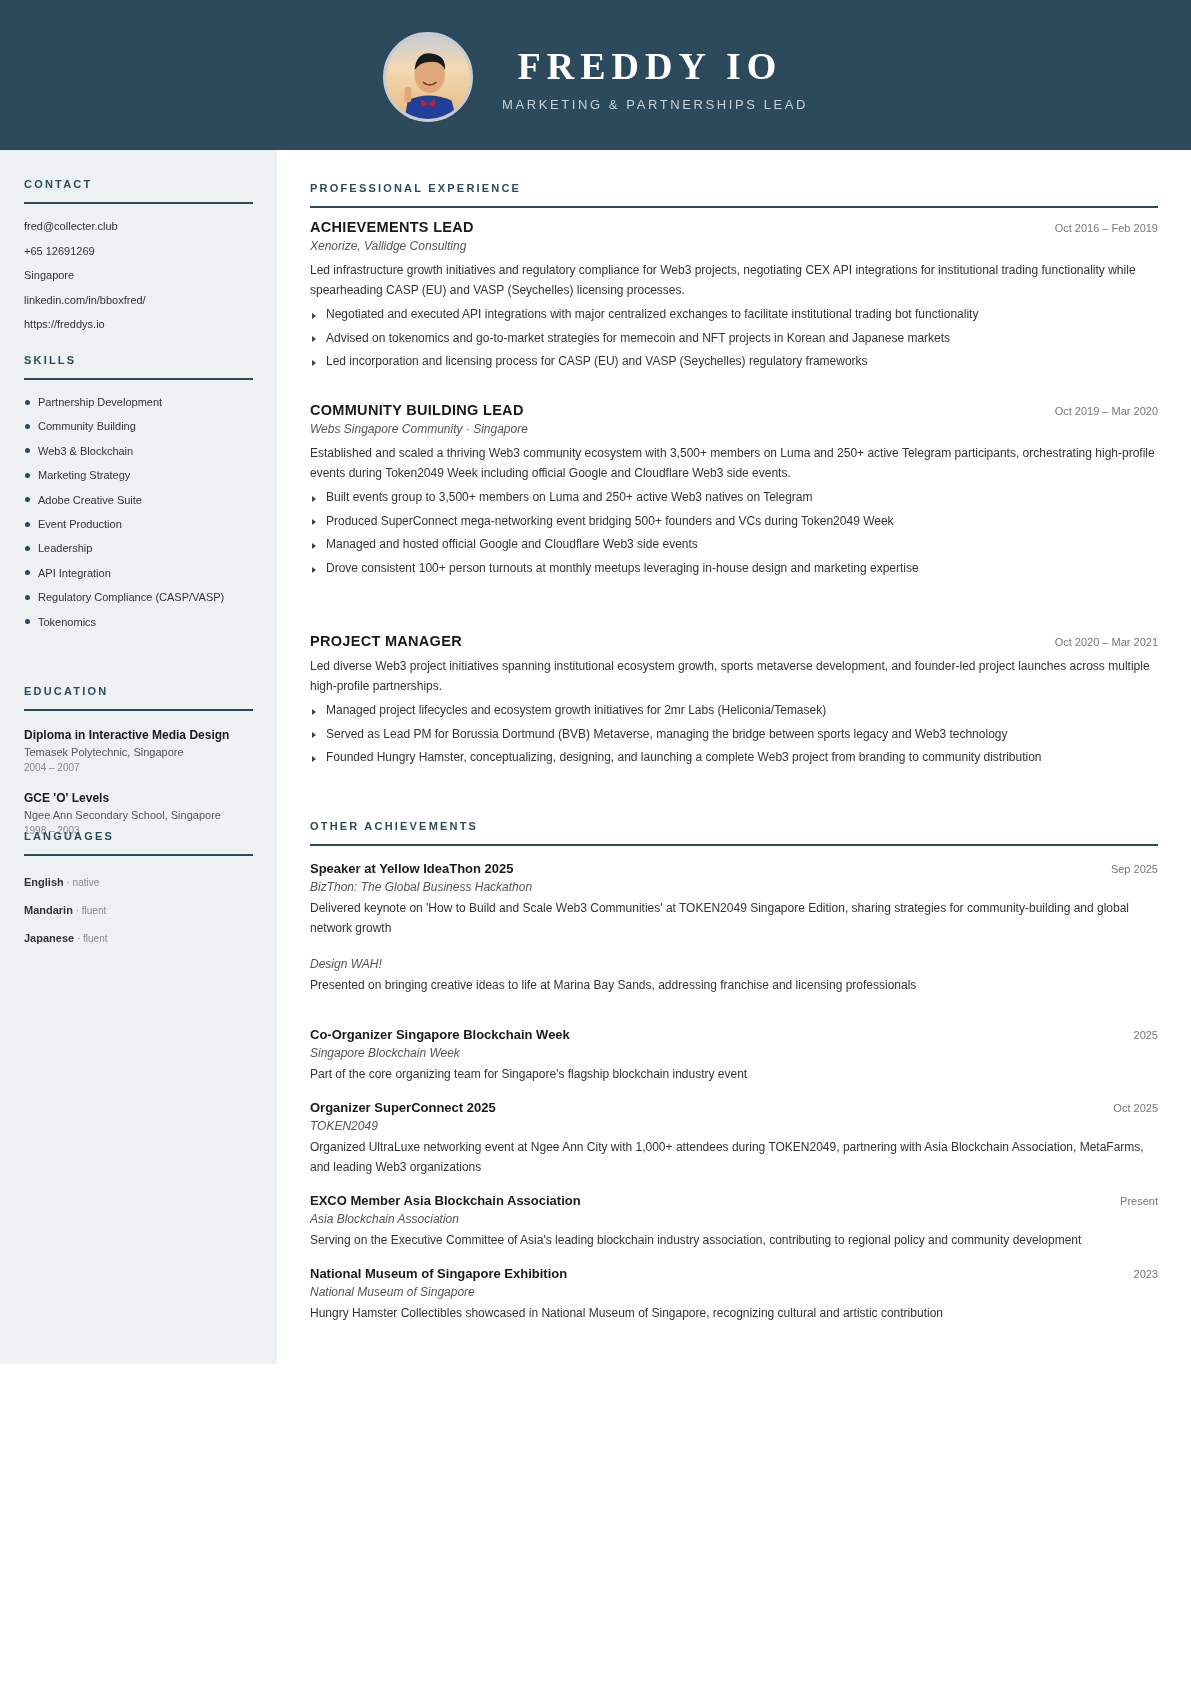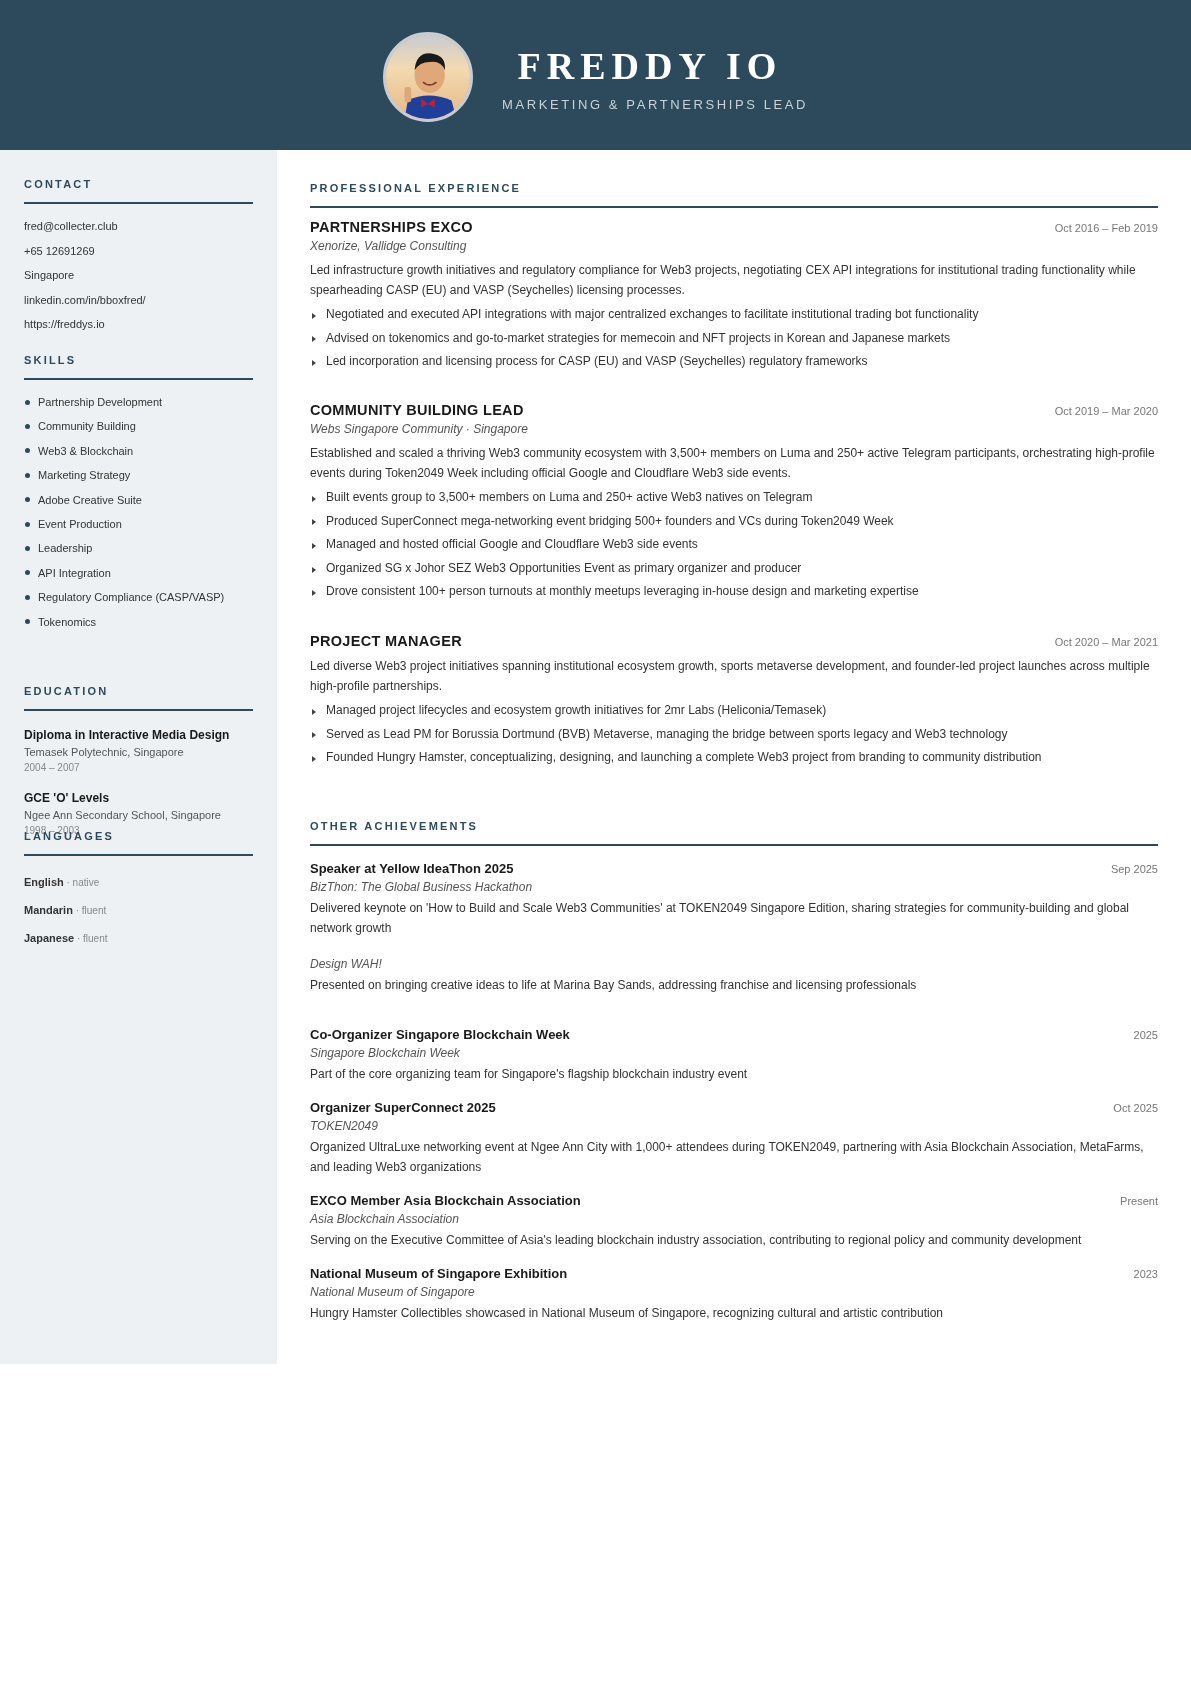--- a/index.html
+++ b/index.html
@@ -185,21 +185,21 @@
 </div>
 
 <div class="main">
   <div class="main-section" style="top:32px;">
     <div class="sec-title">PROFESSIONAL EXPERIENCE</div>
     <div class="sec-rule"></div>
   </div>
 
   <div class="job" style="top:69px;">
     <div class="job-head">
-      <div class="job-title">PARTNERSHIPS EXCO</div>
+      <div class="job-title">ACHIEVEMENTS LEAD</div>
       <div class="job-date">Oct 2016 – Feb 2019</div>
     </div>
     <div class="job-org">Xenorize, Vallidge Consulting</div>
     <div class="job-summary">Led infrastructure growth initiatives and regulatory compliance for Web3 projects, negotiating CEX API integrations for institutional trading functionality while spearheading CASP (EU) and VASP (Seychelles) licensing processes.</div>
     <div class="bullets">
       <div class="bullet">
           <span class="bullet-mark"></span>
           <span>Negotiated and executed API integrations with major centralized exchanges to facilitate institutional trading bot functionality</span>
         </div>
       <div class="bullet">
@@ -228,24 +228,20 @@
       <div class="bullet">
           <span class="bullet-mark"></span>
           <span>Produced SuperConnect mega-networking event bridging 500+ founders and VCs during Token2049 Week</span>
         </div>
       <div class="bullet">
           <span class="bullet-mark"></span>
           <span>Managed and hosted official Google and Cloudflare Web3 side events</span>
         </div>
       <div class="bullet">
           <span class="bullet-mark"></span>
-          <span>Organized SG x Johor SEZ Web3 Opportunities Event as primary organizer and producer</span>
-        </div>
-      <div class="bullet">
-          <span class="bullet-mark"></span>
           <span>Drove consistent 100+ person turnouts at monthly meetups leveraging in-house design and marketing expertise</span>
         </div>
     </div>
   </div>
 
   <div class="job" style="top:483px;">
     <div class="job-head">
       <div class="job-title">PROJECT MANAGER</div>
       <div class="job-date">Oct 2020 – Mar 2021</div>
     </div>

